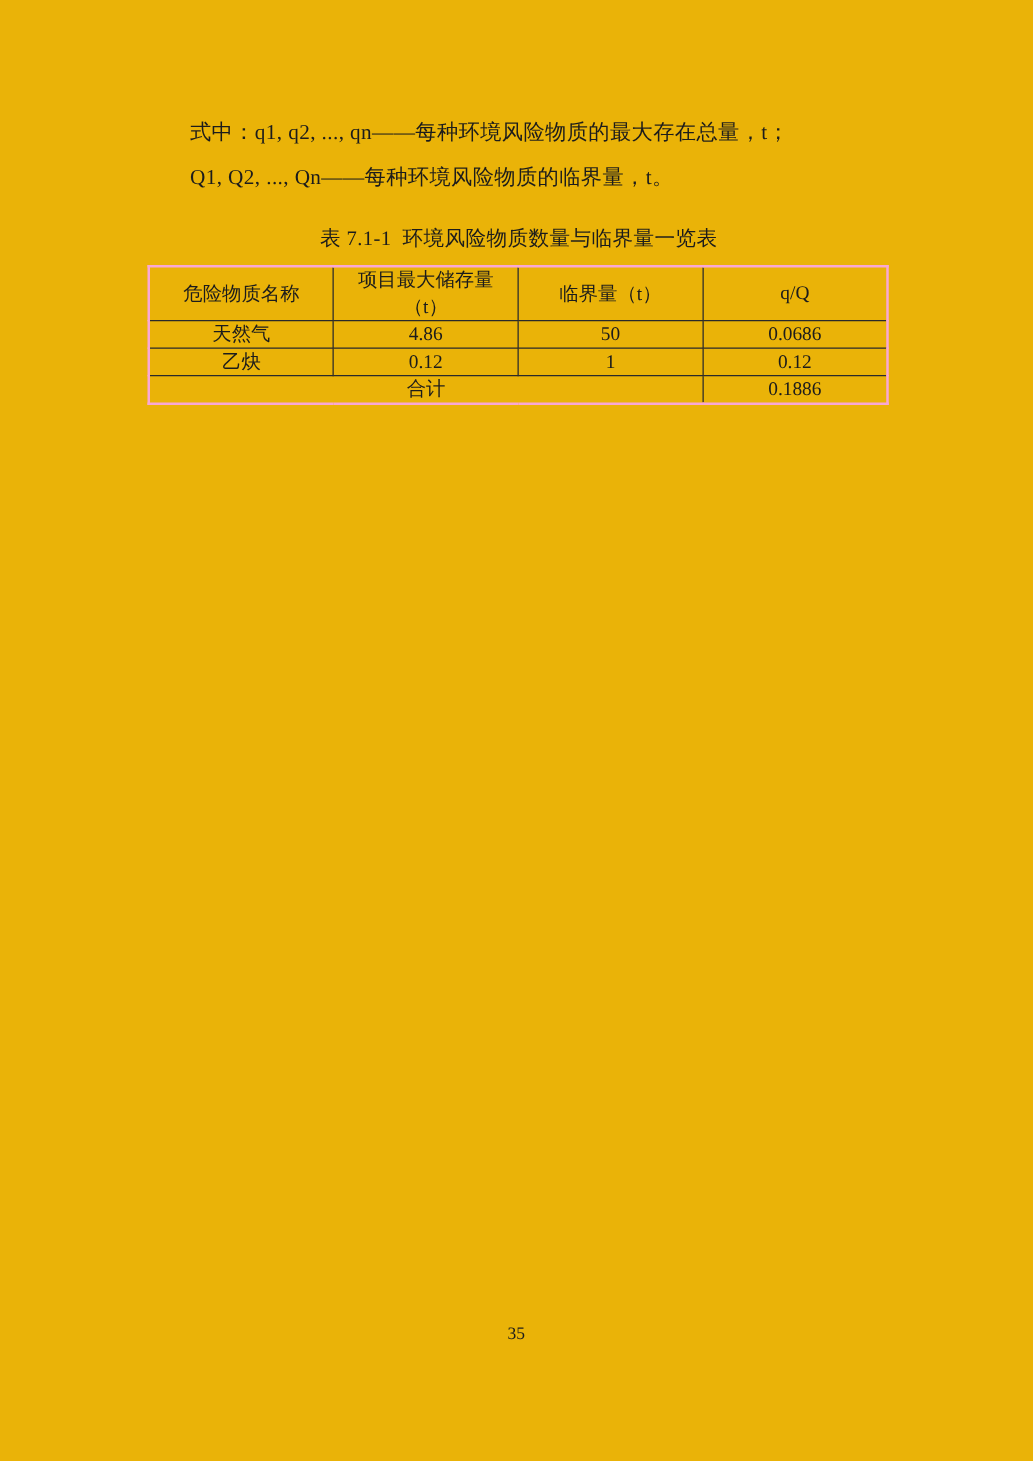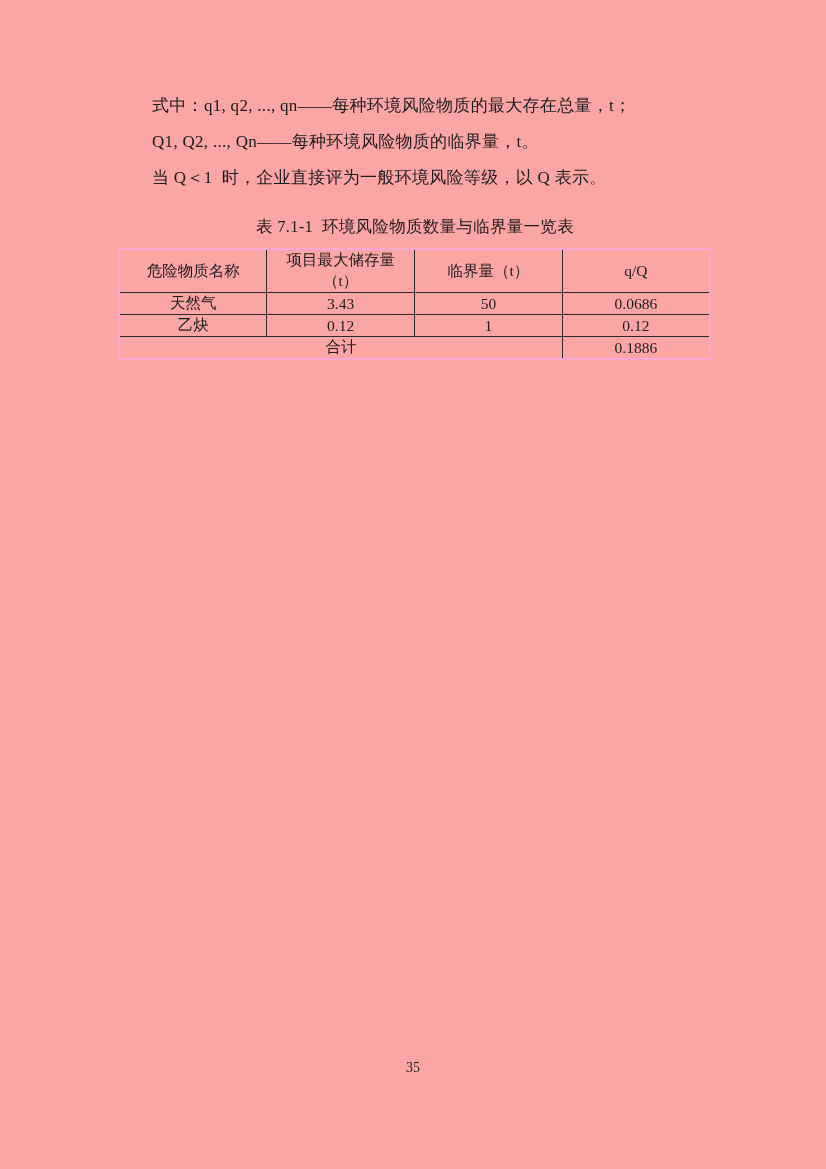--- a/index.html
+++ b/index.html
@@ -2,21 +2,21 @@
 <html><head>
 <meta charset="utf-8">
 <style>
   * { margin: 0; padding: 0; box-sizing: border-box; }
   html, body { background: #e8e8e8; }
   .page {
     position: relative;
     width: 826px;
     height: 1169px;
     margin: 0 auto;
-    background: #fca5a5;
+    background: #eab308;
     font-family: "Liberation Serif", "DejaVu Serif", serif;
     color: #1c1c1c;
     overflow: hidden;
   }
   .content {
     position: absolute;
     left: 118px;
     top: 88px;
     width: 594px;
   }
@@ -68,39 +68,38 @@
 </head>
 <body>
 
 <div class="page">
   <div class="content">
 
     <p class="indent">式中：q1, q2, ..., qn——每种环境风险物质的最大存在总量，t；</p>
 
     <p class="indent">Q1, Q2, ..., Qn——每种环境风险物质的临界量，t。</p>
 
-    <p class="indent">当 Q＜1  时，企业直接评为一般环境风险等级，以 Q 表示。</p>
 
 
 
     <div class="table-caption">表 7.1-1  环境风险物质数量与临界量一览表</div>
 
     <table class="risk-table">
       <thead>
         <tr>
           <th>危险物质名称</th>
           <th>项目最大储存量（t）</th>
           <th>临界量（t）</th>
           <th>q/Q</th>
         </tr>
       </thead>
       <tbody>
         <tr>
           <td>天然气</td>
-          <td>3.43</td>
+          <td>4.86</td>
           <td>50</td>
           <td>0.0686</td>
         </tr>
         <tr>
           <td>乙炔</td>
           <td>0.12</td>
           <td>1</td>
           <td>0.12</td>
         </tr>
         <tr>

